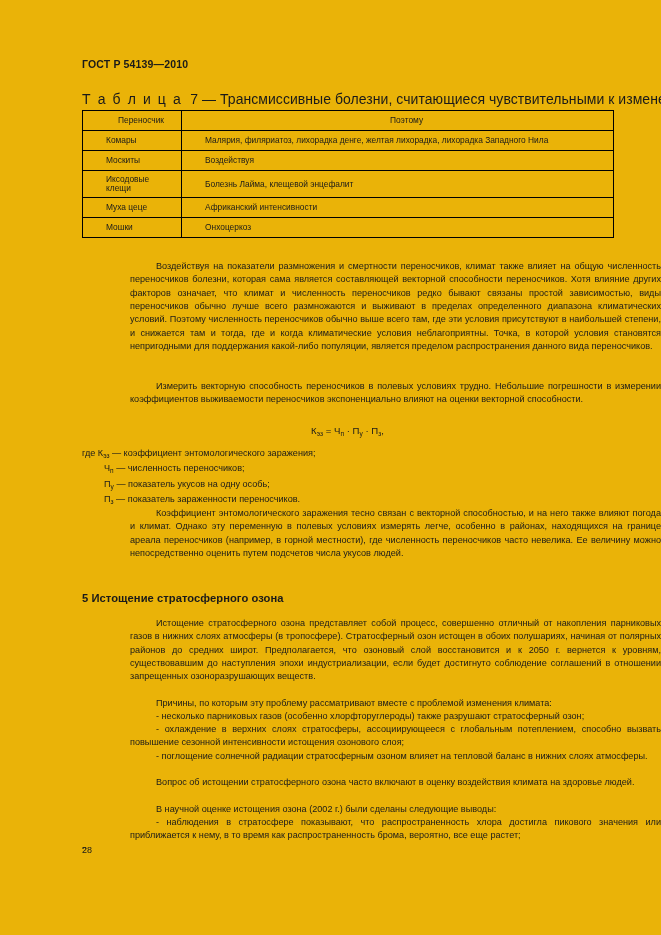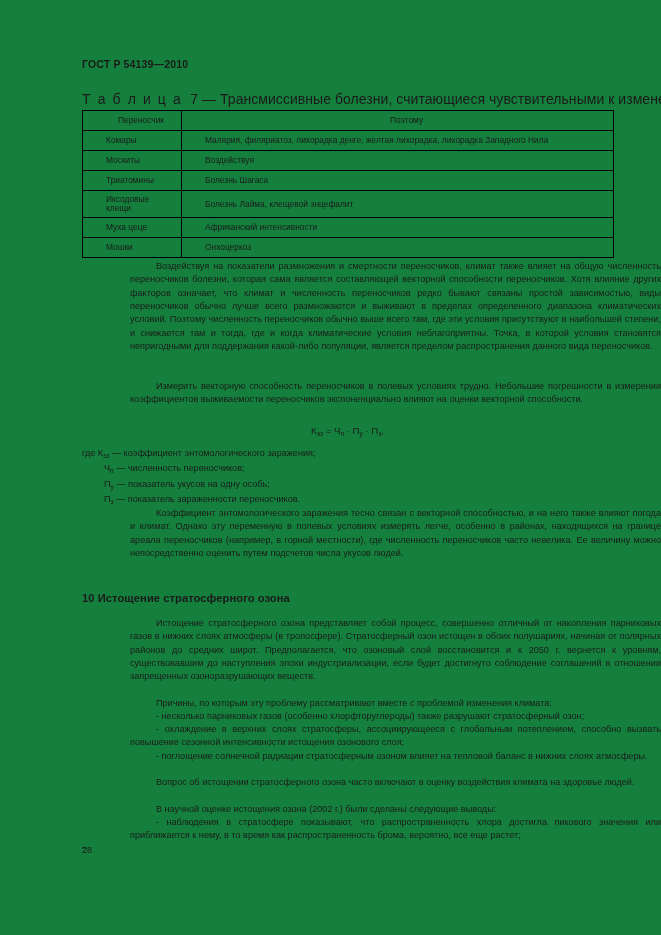--- a/index.html
+++ b/index.html
@@ -8,21 +8,21 @@
     background: #ffffff;
   }
   body {
     font-family: "Liberation Sans", sans-serif;
     color: #1a1a1a;
   }
   .page {
     position: relative;
     width: 661px;
     height: 935px;
-    background: #15803d;
+    background: #eab308;
     overflow: hidden;
     box-sizing: border-box;
   }
 
   
   .doc-header {
     position: absolute;
     left: 82px;
     top: 58px;
     font-size: 10.5px;
@@ -163,24 +163,20 @@
     <tbody>
       <tr>
         <td>Комары</td>
         <td>Малярия, филяриатоз, лихорадка денге, желтая лихорадка, лихорадка Западного Нила</td>
       </tr>
       <tr>
         <td>Москиты</td>
         <td>Воздействуя</td>
       </tr>
       <tr>
-        <td>Триатомины</td>
-        <td>Болезнь Шагаса</td>
-      </tr>
-      <tr>
         <td>Иксодовые клещи</td>
         <td>Болезнь Лайма, клещевой энцефалит</td>
       </tr>
       <tr>
         <td>Муха цеце</td>
         <td>Африканский интенсивности</td>
       </tr>
       <tr>
         <td>Мошки</td>
         <td>Онхоцеркоз</td>
@@ -221,21 +217,21 @@
     </div>
     <div class="where-line where-indent">
       <span class="sym"><span>П</span><sub>з</sub></span>
       <span>—</span>
       <span>показатель зараженности переносчиков.</span>
     </div>
   </div>
 
   <div class="para indent" style="top:507px;">Коэффициент энтомологического заражения тесно связан с векторной способностью, и на него также влияют погода и климат. Однако эту переменную в полевых условиях измерять легче, особенно в районах, находящихся на границе ареала переносчиков (например, в горной местности), где численность переносчиков часто невелика. Ее величину можно непосредственно оценить путем подсчетов числа укусов людей.</div>
 
-  <div class="section-heading" style="top:592px;">10 Истощение стратосферного озона</div>
+  <div class="section-heading" style="top:592px;">5 Истощение стратосферного озона</div>
 
   <div class="para indent" style="top:617px;">Истощение стратосферного озона представляет собой процесс, совершенно отличный от накопления парниковых газов в нижних слоях атмосферы (в тропосфере). Стратосферный озон истощен в обоих полушариях, начиная от полярных районов до средних широт. Предполагается, что озоновый слой восстановится и к 2050 г. вернется к уровням, существовавшим до наступления эпохи индустриализации, если будет достигнуто соблюдение соглашений в отношении запрещенных озоноразрушающих веществ.</div>
 
   <div class="para indent" style="top:697px;">Причины, по которым эту проблему рассматривают вместе с проблемой изменения климата:</div>
 
   <div class="para indent" style="top:710px;">- несколько парниковых газов (особенно хлорфторуглероды) также разрушают стратосферный озон;</div>
 
   <div class="para indent" style="top:723px;">- охлаждение в верхних слоях стратосферы, ассоциирующееся с глобальным потеплением, способно вызвать повышение сезонной интенсивности истощения озонового слоя;</div>
 
   <div class="para indent" style="top:750px;">- поглощение солнечной радиации стратосферным озоном влияет на тепловой баланс в нижних слоях атмосферы.</div>

